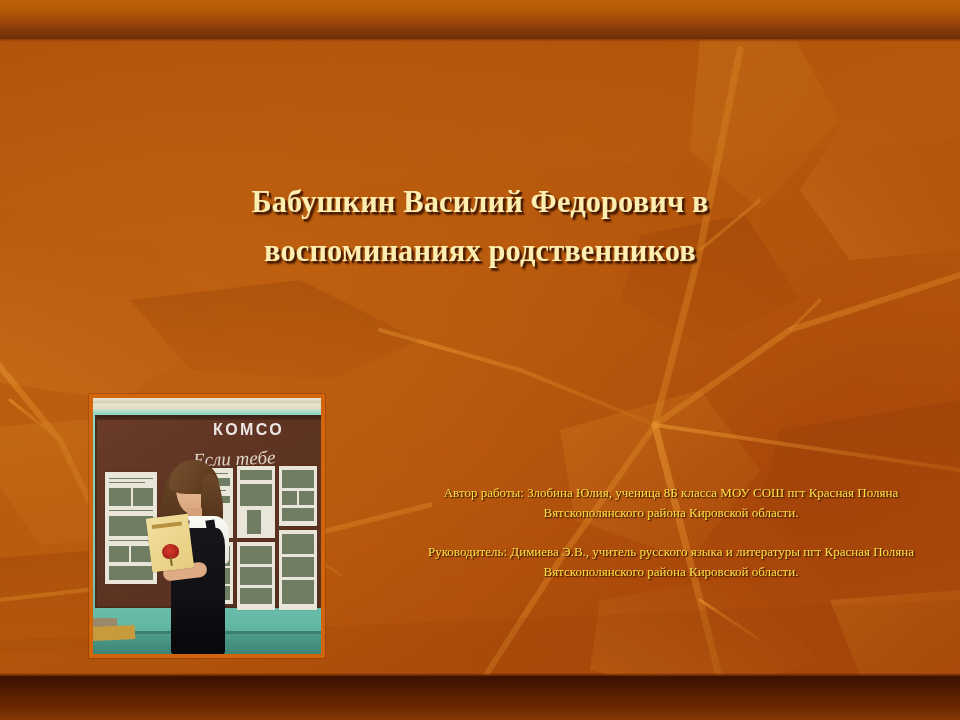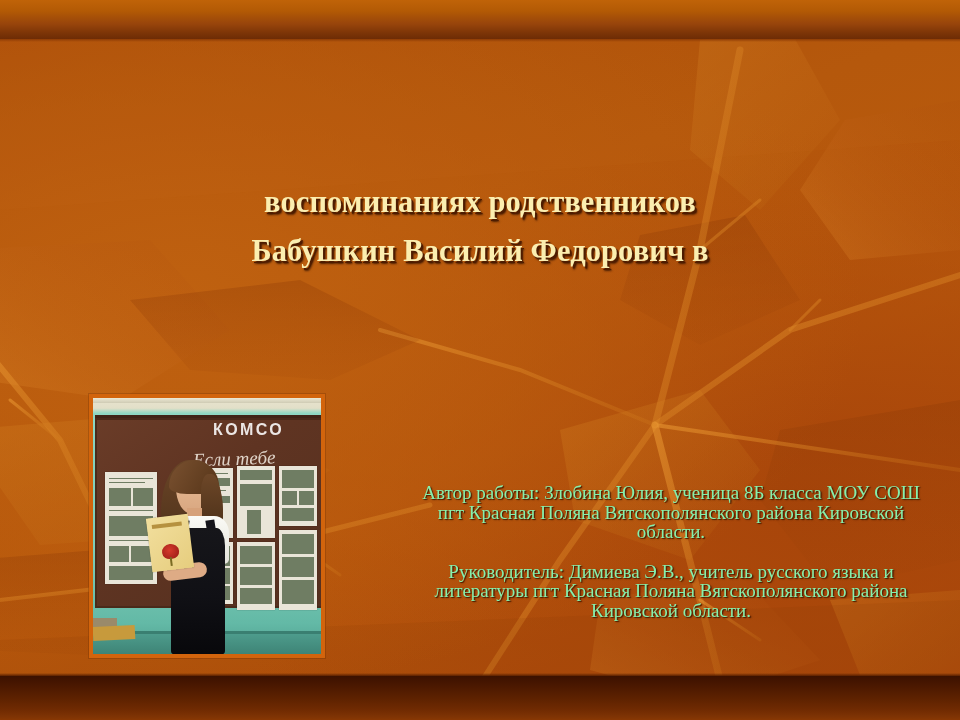--- a/index.html
+++ b/index.html
@@ -284,23 +284,23 @@
   
   .body-text {
     position: absolute;
     left: 410px;
     top: 483px;
     width: 522px;
     text-align: center;
     z-index: 6;
   }
   .body-para {
-    font-size: 19px;
+    font-size: 13px;
     line-height: 19.6px;
-    color: #86efac;
+    color: #fde047;
     text-shadow:
       1px 1px 0 #5b2400,
       1.4px 1.4px 1.6px rgba(40,12,0,0.7);
   }
   .body-para + .body-para { margin-top: 20px; }
 </style>
 </head>
 <body>
 
 <div class="slide">
@@ -366,22 +366,22 @@
     <path d="M0 0 L960 0 L960 140 L0 210 Z" fill="#c9701a" opacity="0.10"></path>
     <path d="M0 640 L960 600 L960 720 L0 720 Z" fill="#8e3c06" opacity="0.16"></path>
   </svg>
 
   <div class="top-band"></div>
   <div class="top-band-edge"></div>
   <div class="bottom-band"></div>
   <div class="bottom-band-edge"></div>
 
   <div class="title-block">
+    <div class="title-line">Бабушкин Василий Федорович в</div>
     <div class="title-line">воспоминаниях родственников</div>
-    <div class="title-line">Бабушкин Василий Федорович в</div>
   </div>
 
   <div class="photo-frame" title="Ученица в школьной форме держит книгу у стенда в классе">
     <div class="photo">
       <div class="wall"></div>
       <div class="wall-strip"></div>
       <div class="board-top-rail"></div>
       <div class="board">
         <div class="komso">КОМСО</div>
         <div class="esli">Если тебе</div>

